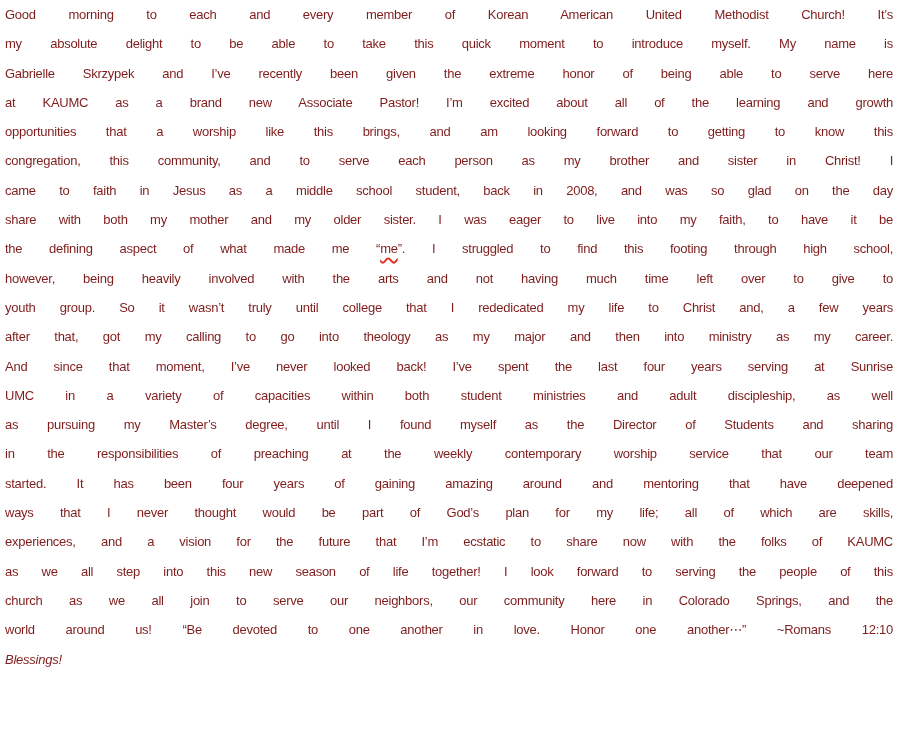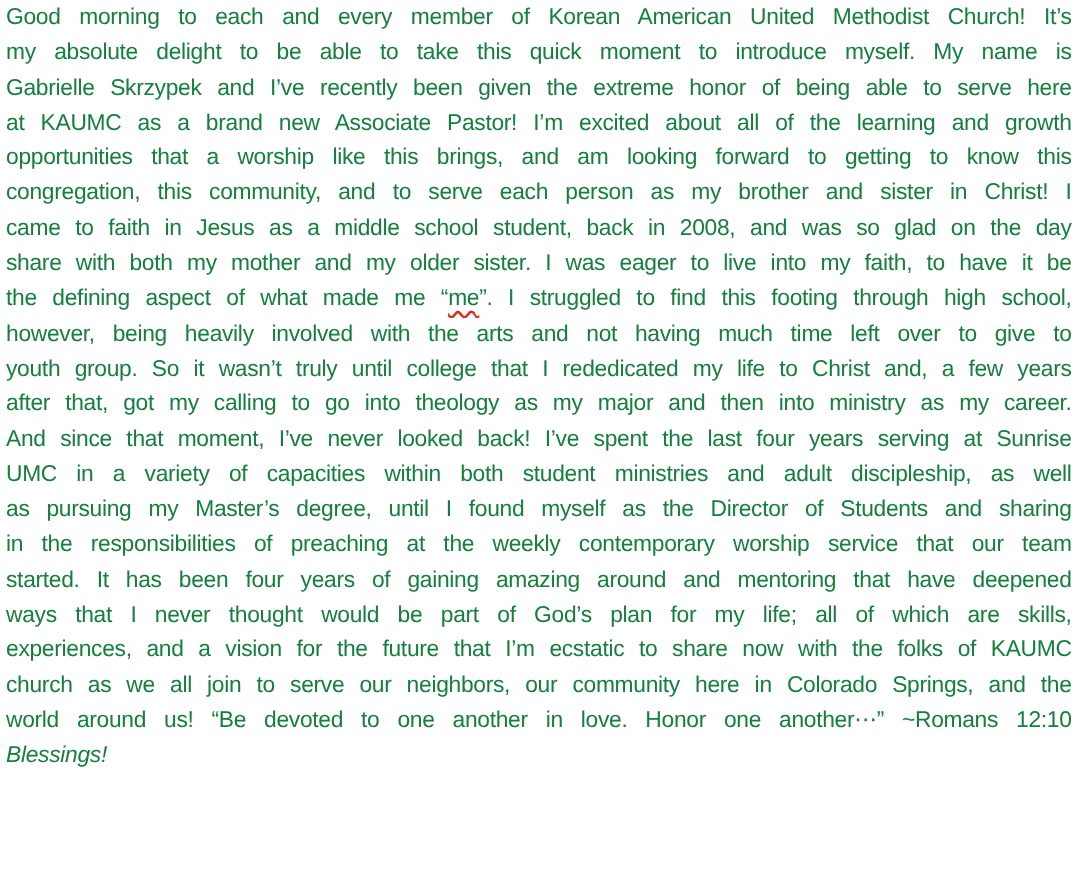--- a/index.html
+++ b/index.html
@@ -13,24 +13,24 @@
     overflow: hidden;
     background: #ffffff;
     box-sizing: border-box;
   }
   .doc-page {
     box-sizing: border-box;
     width: 100%;
     height: 100%;
     padding: 0 7px 0 5px;
     font-family: "Liberation Sans", "DejaVu Sans", sans-serif;
-    font-size: 19px;
+    font-size: 13px;
     letter-spacing: -0.25px;
     line-height: 29.3px;
-    color: #15803d;
+    color: #7f1d1d;
   }
   .line {
     text-align: justify;
     text-align-last: justify;
     text-justify: inter-word;
     white-space: nowrap;
     height: 29.3px;
   }
   .line.last-line {
     text-align-last: left;
@@ -62,17 +62,18 @@
     <div class="line">however, being heavily involved with the arts and not having much time left over to give to</div>
     <div class="line">youth group. So it wasn’t truly until college that I rededicated my life to Christ and, a few years</div>
     <div class="line">after that, got my calling to go into theology as my major and then into ministry as my career.</div>
     <div class="line">And since that moment, I’ve never looked back! I’ve spent the last four years serving at Sunrise</div>
     <div class="line">UMC in a variety of capacities within both student ministries and adult discipleship, as well</div>
     <div class="line">as pursuing my Master’s degree, until I found myself as the Director of Students and sharing</div>
     <div class="line">in the responsibilities of preaching at the weekly contemporary worship service that our team</div>
     <div class="line">started. It has been four years of gaining amazing around and mentoring that have deepened</div>
     <div class="line">ways that I never thought would be part of God’s plan for my life; all of which are skills,</div>
     <div class="line">experiences, and a vision for the future that I’m ecstatic to share now with the folks of KAUMC</div>
+    <div class="line">as we all step into this new season of life together! I look forward to serving the people of this</div>
     <div class="line">church as we all join to serve our neighbors, our community here in Colorado Springs, and the</div>
     <div class="line">world around us! “Be devoted to one another in love. Honor one another⋯” ~Romans 12:10</div>
     <div class="line last-line">Blessings!</div>
   </div>
 </div>
 
 </body></html>

